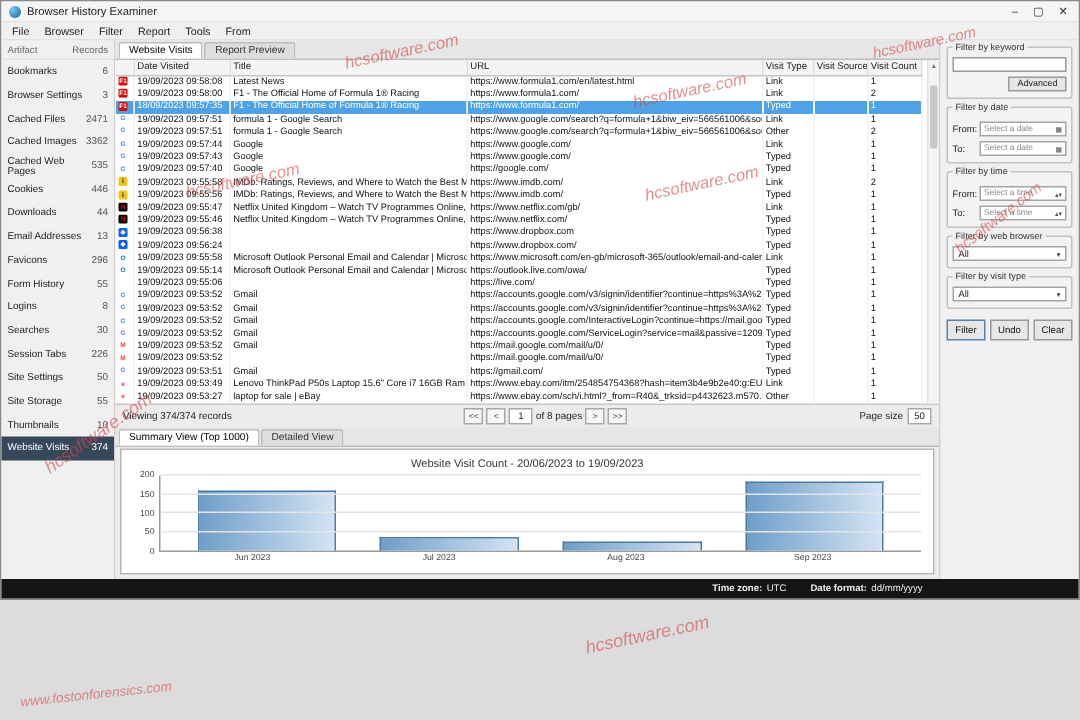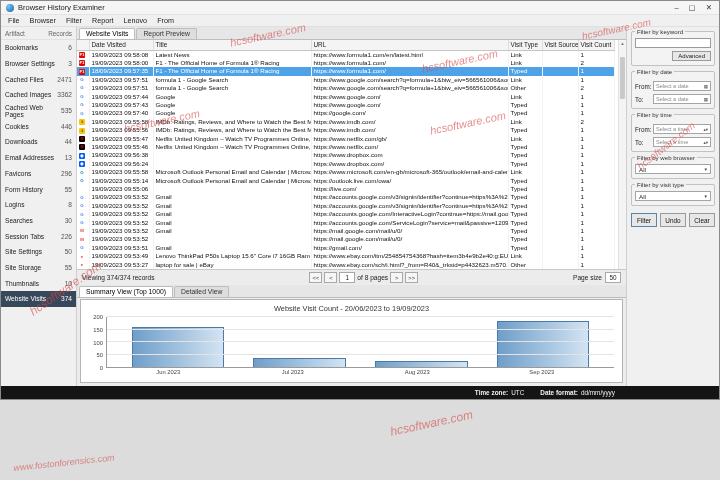--- a/index.html
+++ b/index.html
@@ -102,21 +102,21 @@
       <span>▢</span>
       <span>✕</span>
     </span>
   </div>
 
   <div class="menubar" id="menubar">
       <span>File</span>
       <span>Browser</span>
       <span>Filter</span>
       <span>Report</span>
-      <span>Lenovo</span>
+      <span>Tools</span>
       <span>From</span>
     </div>
 
   <div class="content">
 
     <div class="sidebar">
       <div class="sb-head">
         <span>Artifact</span>
         <span>Records</span>
       </div>

